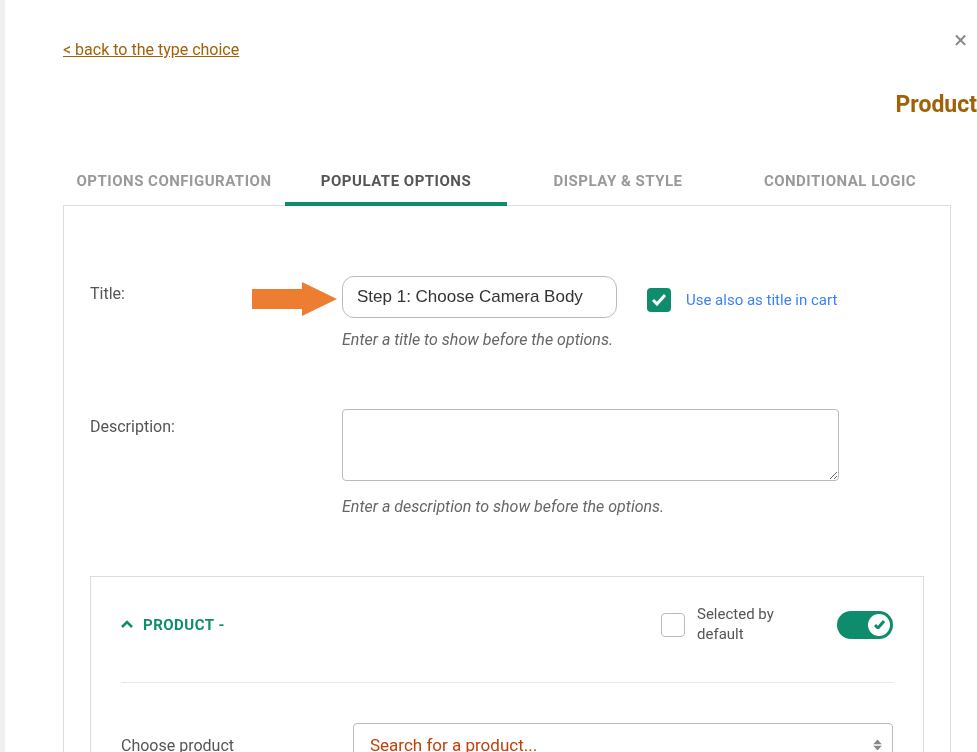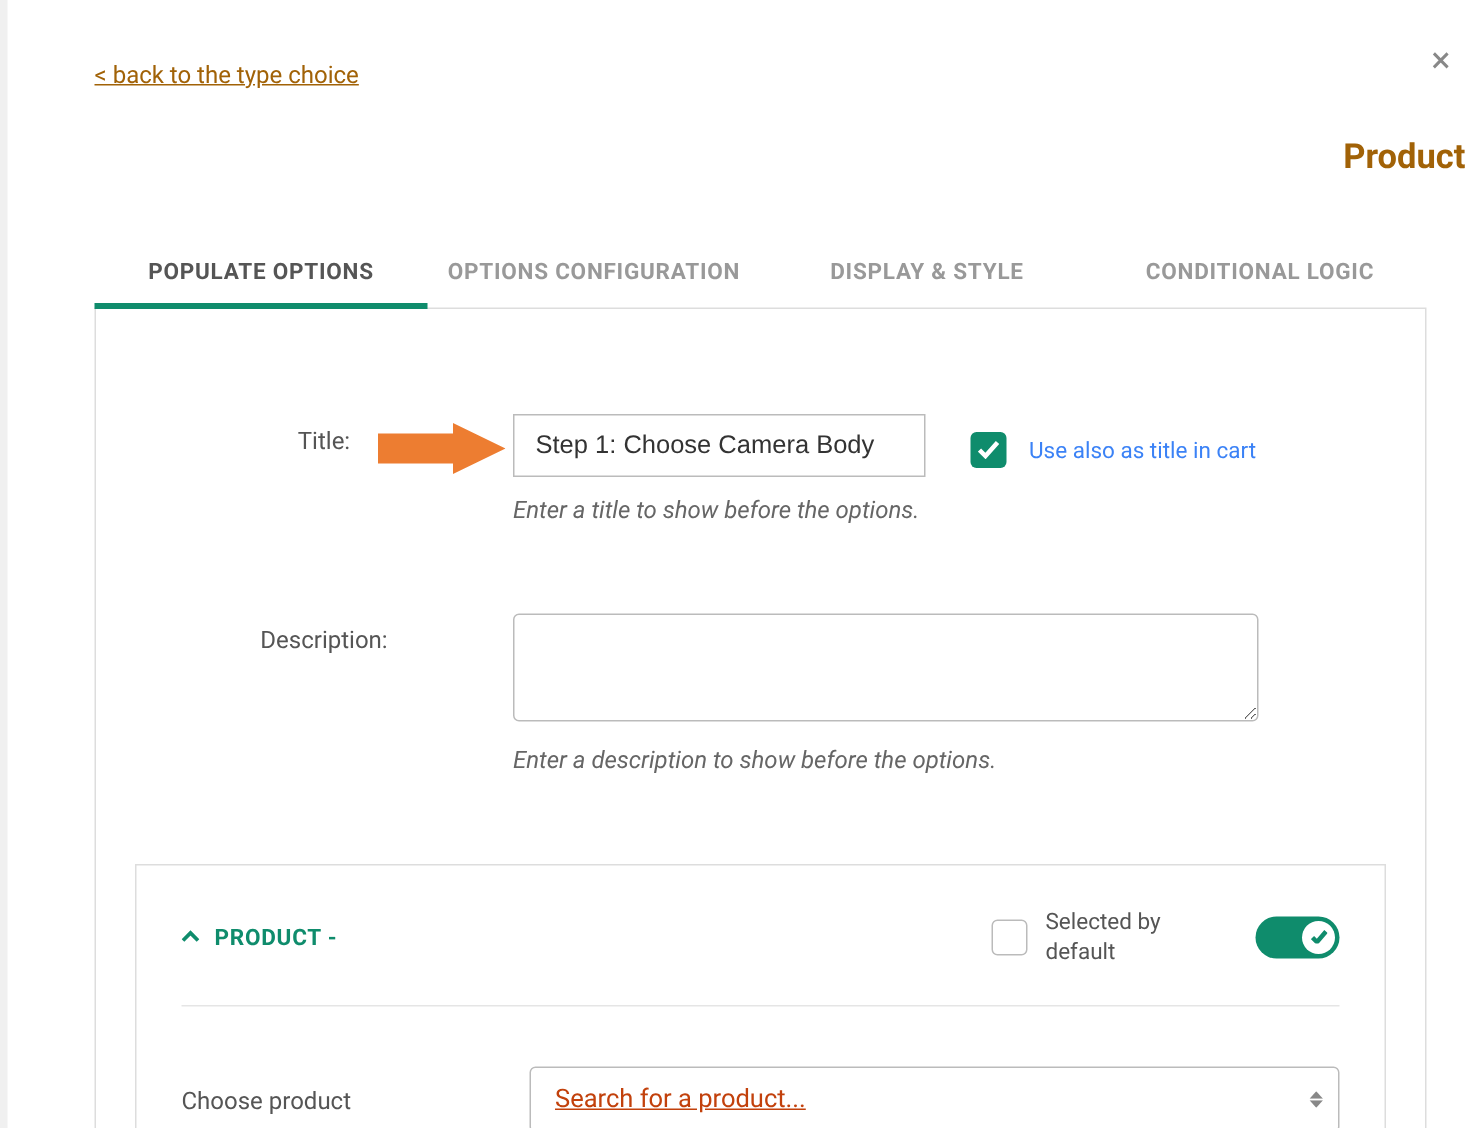--- a/index.html
+++ b/index.html
@@ -74,31 +74,30 @@
   .form-row {
     display: flex;
     align-items: flex-start;
     margin-bottom: 60px;
   }
   .form-label {
     width: 252px;
     font-size: 16px;
     color: #555;
     padding-top: 8px;
-    text-align: center;
   }
   .form-control-wrap {
     flex: 1;
     position: relative;
   }
   .title-input {
     width: 275px;
     height: 42px;
     border: 1px solid #bbb;
-    border-radius: 0;
+    border-radius: 12px;
     padding: 0 14px;
     font-size: 17px;
     color: #333;
   }
   .help-text {
     font-style: italic;
     color: #666;
     font-size: 16px;
     margin-top: 12px;
   }
@@ -145,21 +144,21 @@
   }
   .product-box {
     border: 1px solid #ddd;
     margin-top: 10px;
     padding: 28px 30px 0 30px;
   }
   .product-header {
     display: flex;
     align-items: center;
     justify-content: space-between;
-    padding-bottom: 26px;
+    padding-bottom: 38px;
     border-bottom: 1px solid #e5e5e5;
   }
   .product-header-left {
     display: flex;
     align-items: center;
     color: #0f8c6c;
     font-weight: 700;
     font-size: 15px;
     letter-spacing: 0.5px;
     cursor: pointer;
@@ -252,22 +251,22 @@
 <div class="sidebar-edge"></div>
 
 <div class="close-btn">×</div>
 
 <div class="content">
   <a class="back-link">&lt; back to the type choice</a>
 
   <h1 class="page-title">Product</h1>
 
   <div class="tabs">
+    <div class="tab">OPTIONS CONFIGURATION</div>
     <div class="tab active">POPULATE OPTIONS</div>
-    <div class="tab">OPTIONS CONFIGURATION</div>
     <div class="tab">DISPLAY &amp; STYLE</div>
     <div class="tab">CONDITIONAL LOGIC</div>
   </div>
 
   <div class="panel">
 
     <div class="form-row">
       <div class="form-label">Title:</div>
       <div class="form-control-wrap">
         <div class="arrow">

